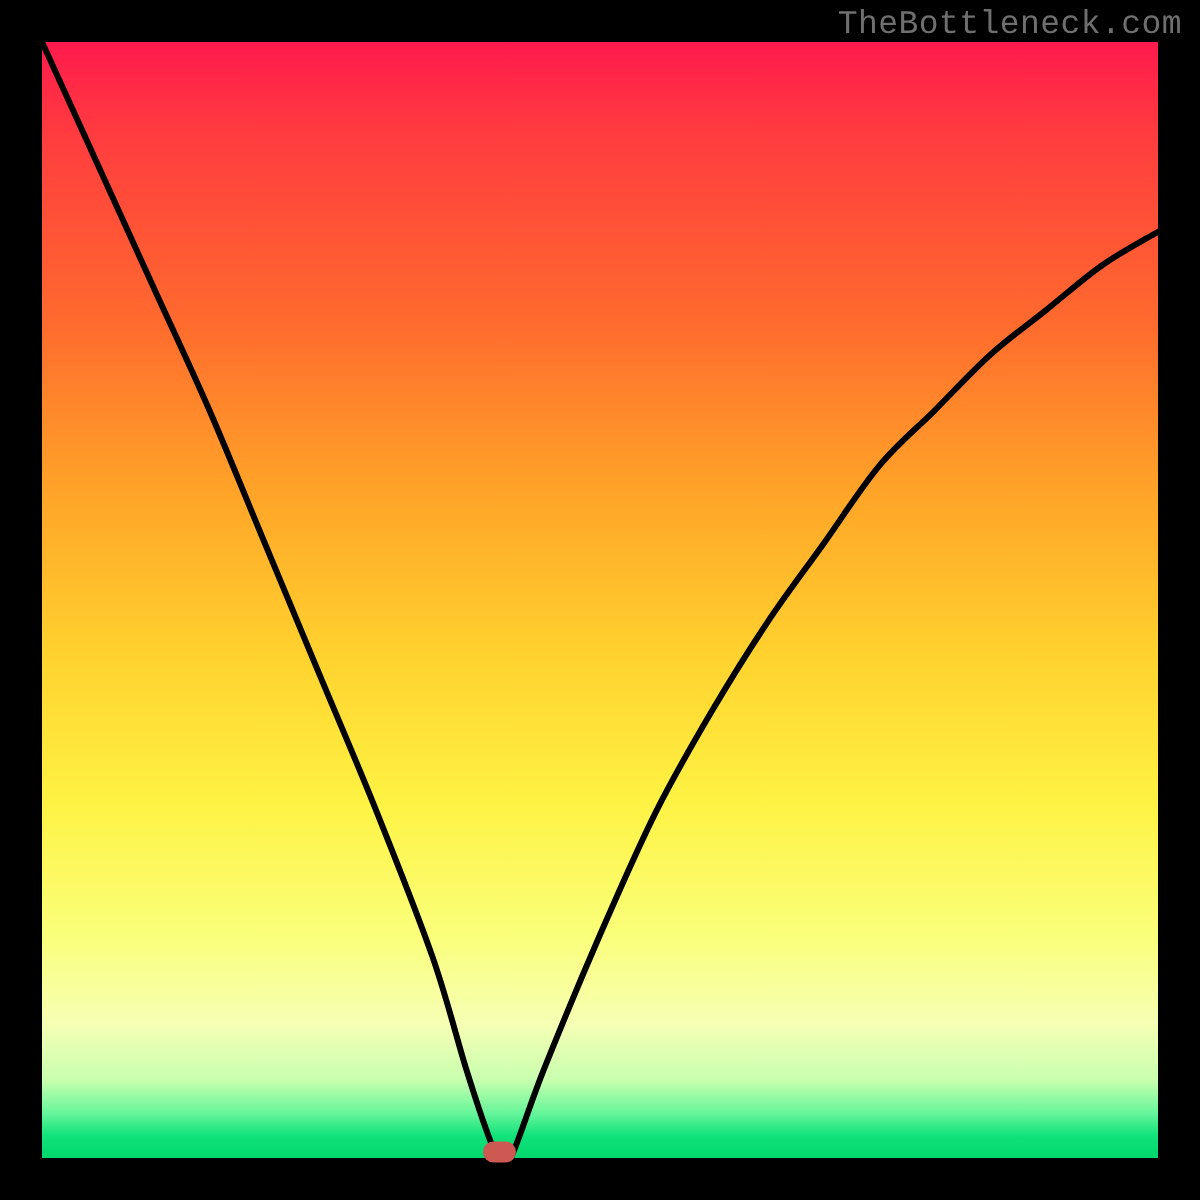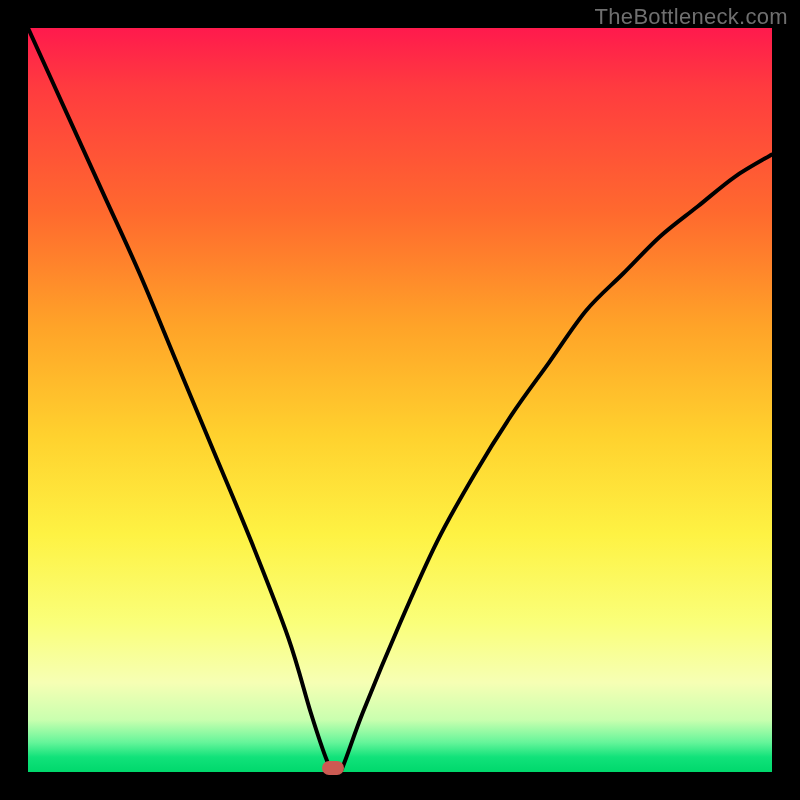--- a/index.html
+++ b/index.html
@@ -40,20 +40,21 @@
     );
   }
   .watermark {
     position: absolute;
     top: 4px;
     right: 12px;
     color: #6f6f6f;
     font-size: 22px;
     letter-spacing: 0.3px;
     user-select: none;
+    font-family: Liberation Mono, monospace;
   }
   svg.curve {
     position: absolute;
     left: 0;
     top: 0;
     width: 744px;
     height: 744px;
   }
   .dot {
     position: absolute;

